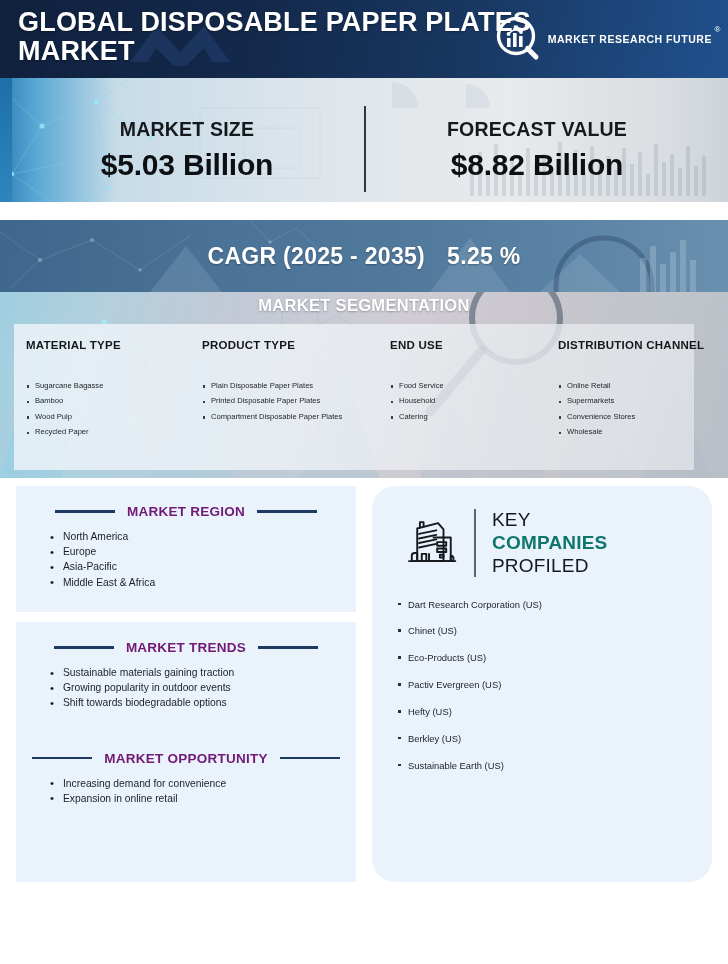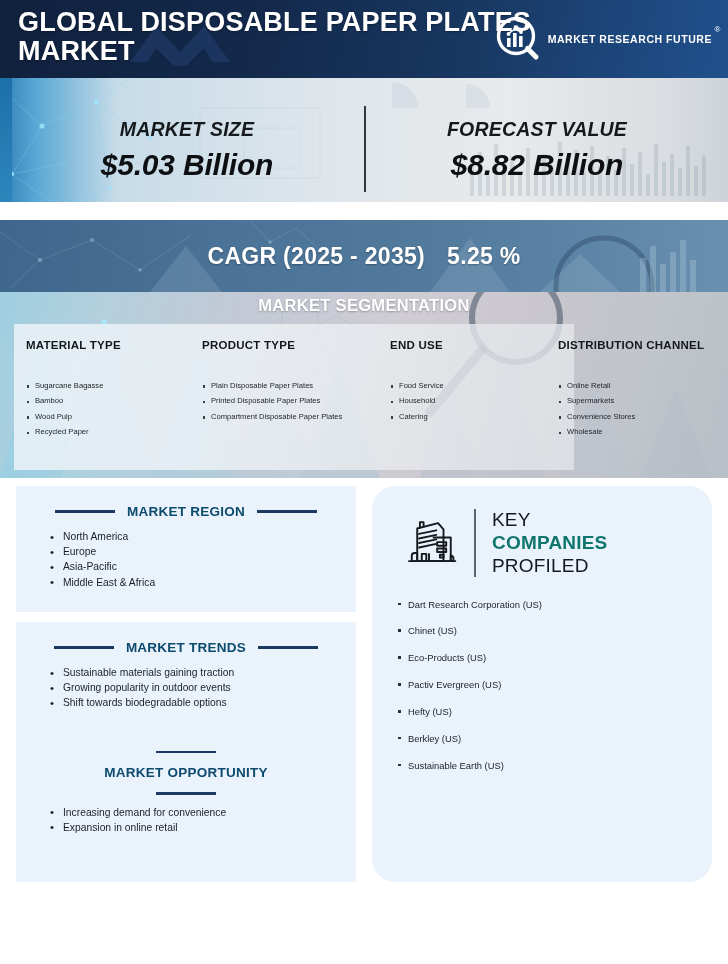--- a/index.html
+++ b/index.html
@@ -38,21 +38,20 @@
   }
   .logo-reg {
     position:absolute; top:-8px; right:-9px; font-size:8px; color:#fff; font-weight:normal;
   }
 
   
   .hero {
     position:absolute; left:0; top:78px; width:728px; height:124px;
     background: linear-gradient(90deg,#2e7fb8 0%, #5aa8d4 5%, #c7dce8 16%, #dfe6eb 45%, #e8eaec 70%, #d9dde1 92%, #cdd3d8 100%);
     overflow:hidden;
-    font-style:italic;
   }
   .hero-left-edge {
     position:absolute; left:0; top:0; width:12px; height:100%;
     background: linear-gradient(180deg,#1d6fa8,#2e86bd);
   }
   .hero-divider {
     position:absolute; left:364px; top:28px; width:2px; height:86px;
     background:#33383d;
   }
   .metric { position:absolute; top:40px; width:330px; text-align:center; }
@@ -84,21 +83,21 @@
     position:absolute; left:0; top:292px; width:728px; height:186px;
     background: linear-gradient(105deg,#9fcfe0 0%, #b4cfdd 14%, #c3c9d5 32%, #cfccd3 52%, #c9c6cd 70%, #bfc4cb 88%, #b9bfc6 100%);
     overflow:hidden;
   }
   .seg-title {
     position:absolute; top:4px; left:0; width:728px; text-align:center;
     color:#ffffff; font-size:16.5px; font-weight:bold; letter-spacing:.3px;
     text-shadow:0 1px 2px rgba(0,0,0,.28); z-index:4;
   }
   .seg-panel {
-    position:absolute; left:14px; top:32px; width:560px; height:146px;
+    position:absolute; left:14px; top:32px; width:680px; height:146px;
     background: linear-gradient(105deg, rgba(236,243,248,.86) 0%, rgba(238,243,247,.82) 40%, rgba(231,233,237,.80) 75%, rgba(226,229,233,.78) 100%);
     z-index:3;
   }
   .seg-cols {
     position:absolute; inset:0; display:flex; padding:14px 10px 0 12px;
   }
   .seg-col { flex:0 0 auto; }
   .seg-col.c1 { width:176px; }
   .seg-col.c2 { width:188px; }
   .seg-col.c3 { width:168px; }
@@ -129,21 +128,21 @@
   .card-region      { left:16px;  top:8px;   width:340px; height:126px; }
   .card-trends      { left:16px;  top:144px; width:340px; height:260px; }
   .card-companies   { left:372px; top:8px;   width:340px; height:396px;border-radius:23px; }
 
   .card-title-row {
     display:flex; align-items:center; justify-content:center; gap:12px;
     padding-top:18px;
   }
   .rule { width:60px; height:2.5px; background:#1d3a63; }
   .card-title {
-    font-size:13.5px; font-weight:bold; color:#0c4a6e; letter-spacing:.25px;
+    font-size:13.5px; font-weight:bold; color:#701a75; letter-spacing:.25px;
     white-space:nowrap;
   }
   .bullets { list-style:none; padding:10px 0 0 34px; }
   .bullets li {
     font-size:10.3px; color:#1b1f24; line-height:1.48;
     padding-left:13px; position:relative;
   }
   .bullets li::before {
     content:"\2022"; position:absolute; left:0; top:-0.5px;
     color:#1b1f24; font-size:11.5px;
@@ -422,21 +421,21 @@
         <span class="rule"></span>
         <span class="card-title">MARKET TRENDS</span>
         <span class="rule"></span>
       </div>
       <ul class="bullets">
         <li>Sustainable materials gaining traction</li>
         <li>Growing popularity in outdoor events</li>
         <li>Shift towards biodegradable options</li>
       </ul>
 
-      <div class="card-title-row" style="padding-top:40px;flex-direction:column;">
+      <div class="card-title-row" style="padding-top:40px;">
         <span class="rule"></span>
         <span class="card-title">MARKET OPPORTUNITY</span>
         <span class="rule"></span>
       </div>
       <ul class="bullets">
         <li>Increasing demand for convenience</li>
         <li>Expansion in online retail</li>
       </ul>
     </div>
 

